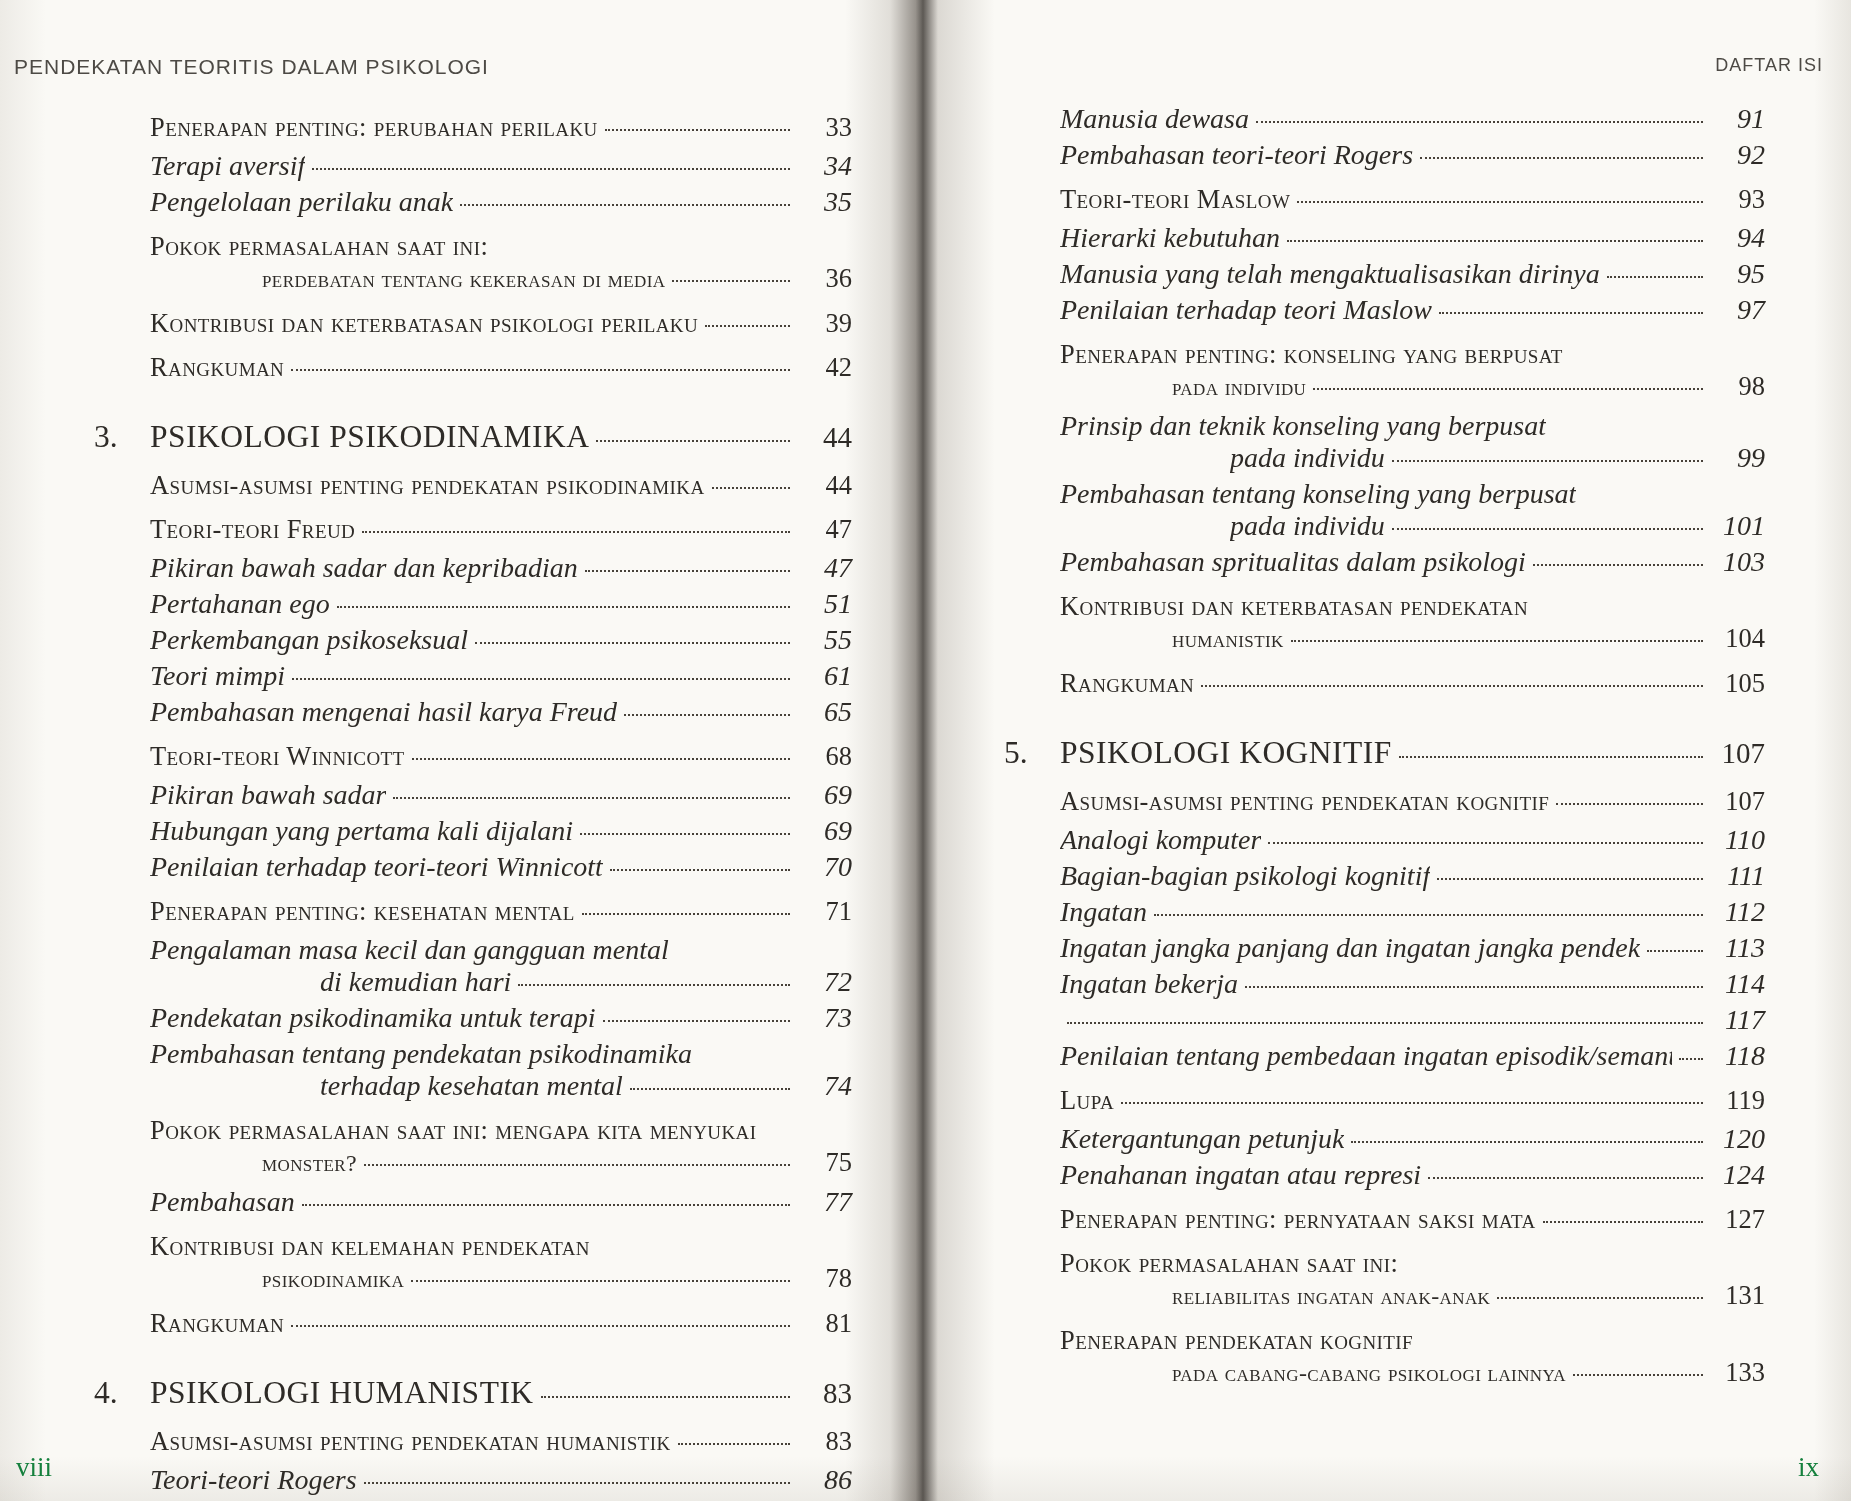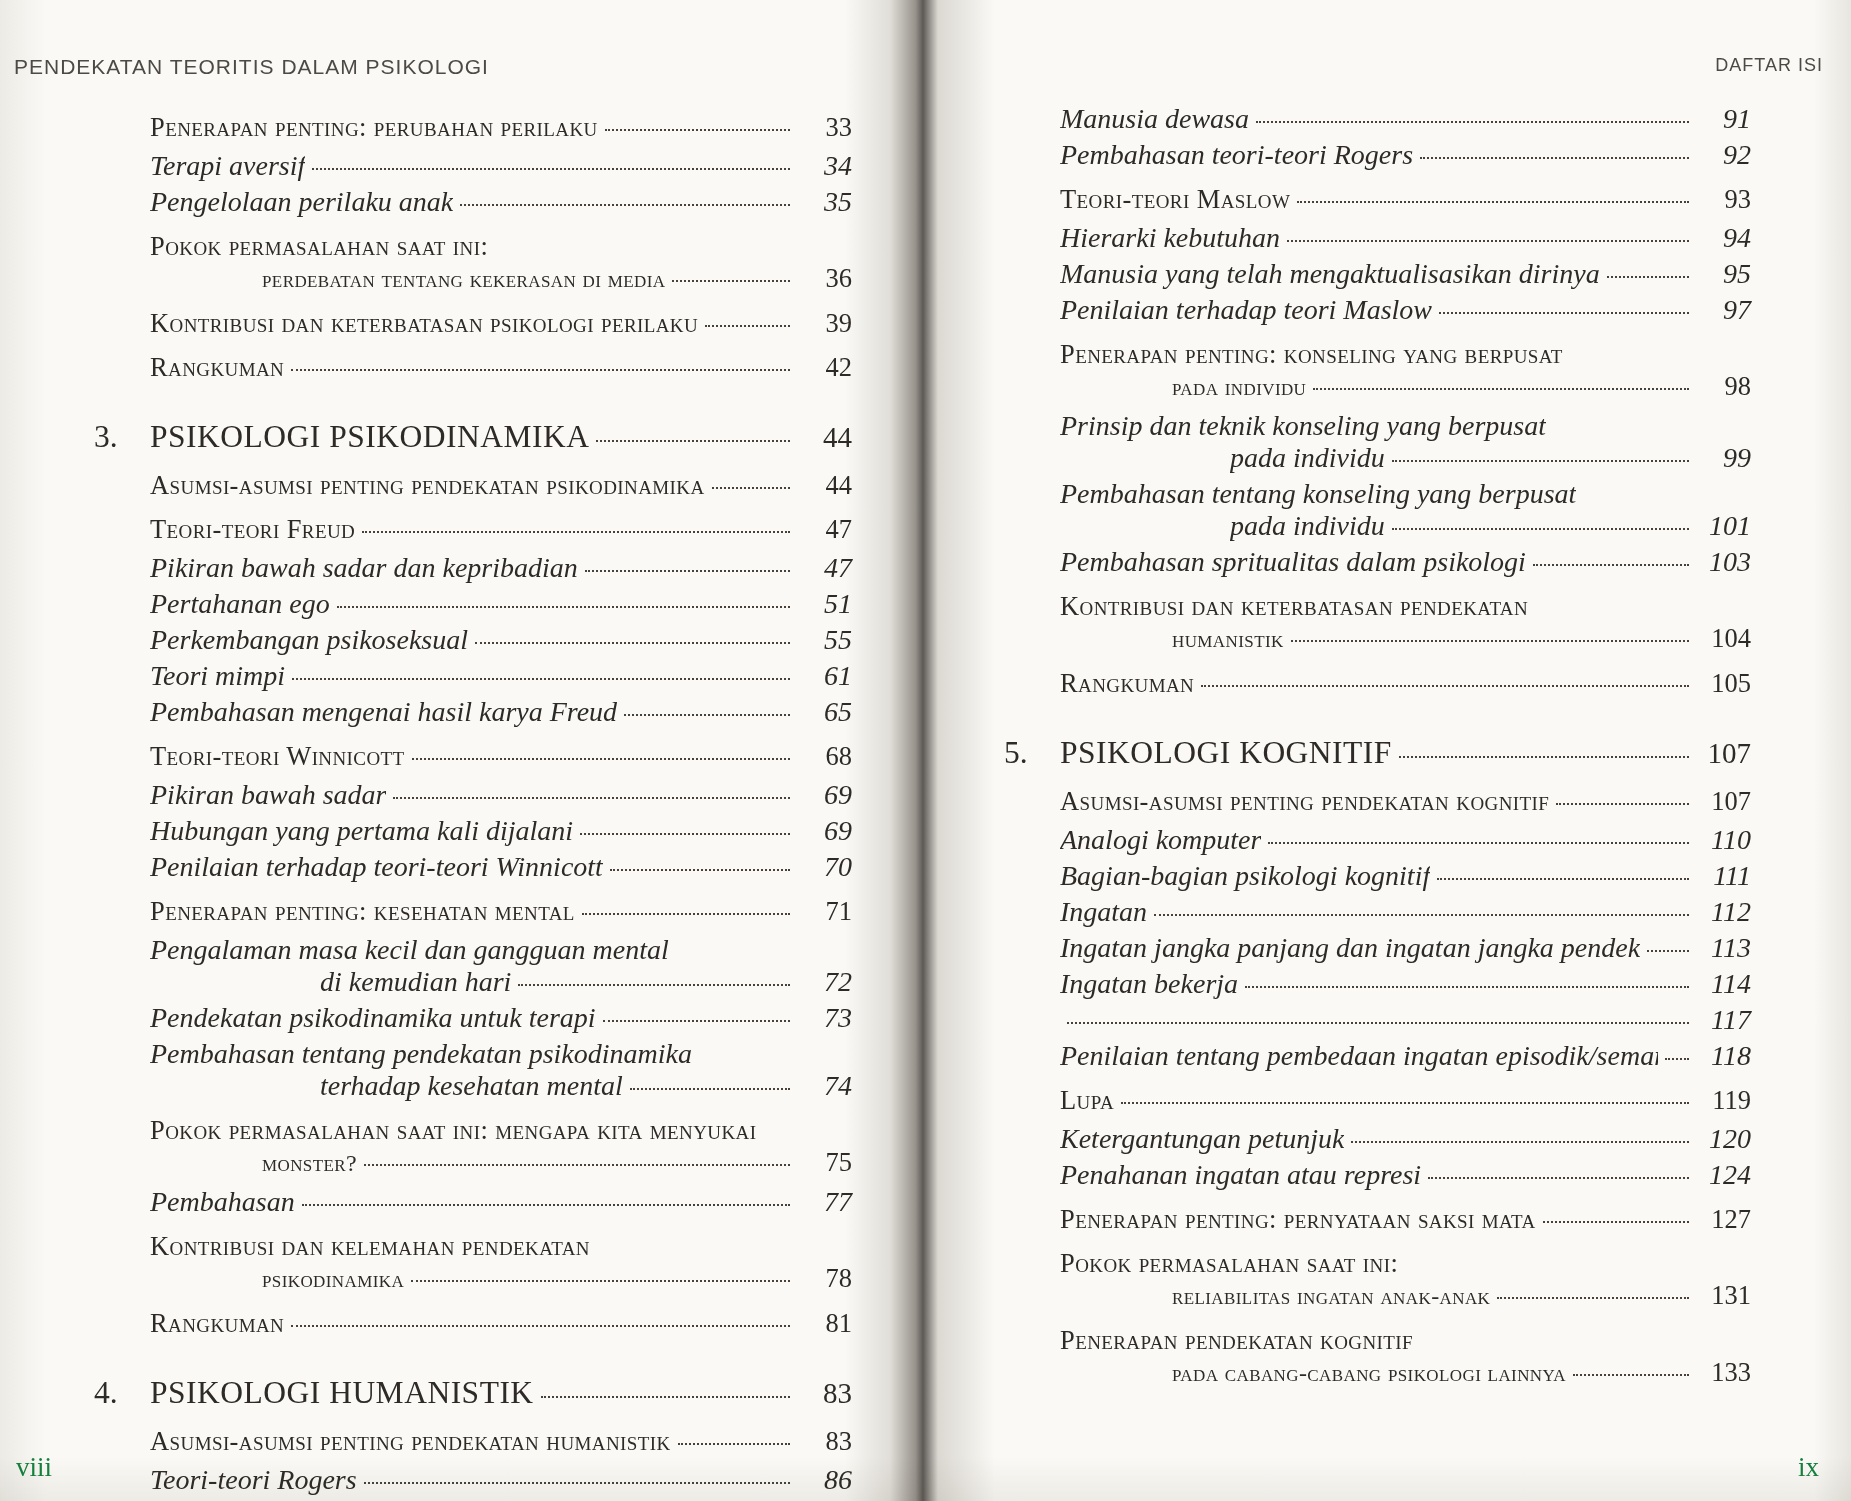--- a/index.html
+++ b/index.html
@@ -43,21 +43,21 @@
   .page.right .running-head{right:28px;font-size:18px;}
 
   .folio{
     position:absolute;bottom:18px;font-size:27px;color:#15803d;
   }
   .page.left .folio{left:16px;}
   .page.right .folio{right:32px;}
 
   .toc{position:absolute;top:60px;}
   .page.left .toc{left:150px;right:18px;}
-  .page.right .toc{left:100px;right:100px;}
+  .page.right .toc{left:100px;right:86px;}
 
   .entry{margin-top:5px;}
   .entry .line{
     display:flex;align-items:baseline;position:relative;
     line-height:32px;white-space:nowrap;
   }
   .entry .txt{flex:0 1 auto;overflow:hidden;}
   .entry .dots{
     flex:1 1 20px;min-width:24px;margin:0 8px 0 7px;
     border-bottom:2.6px dotted #474139;

